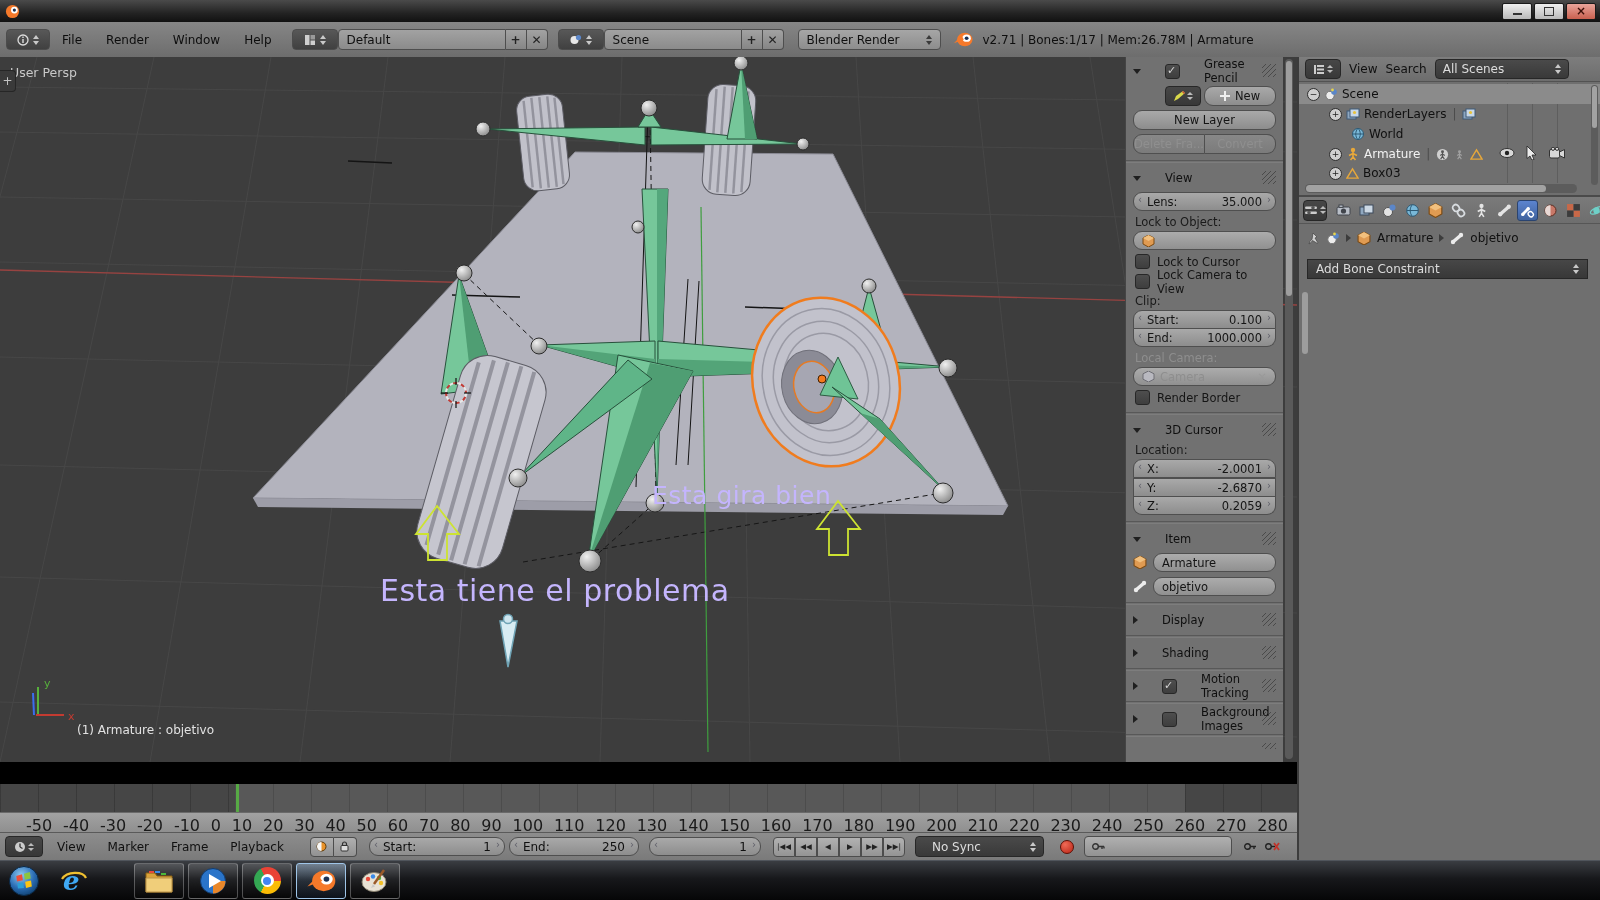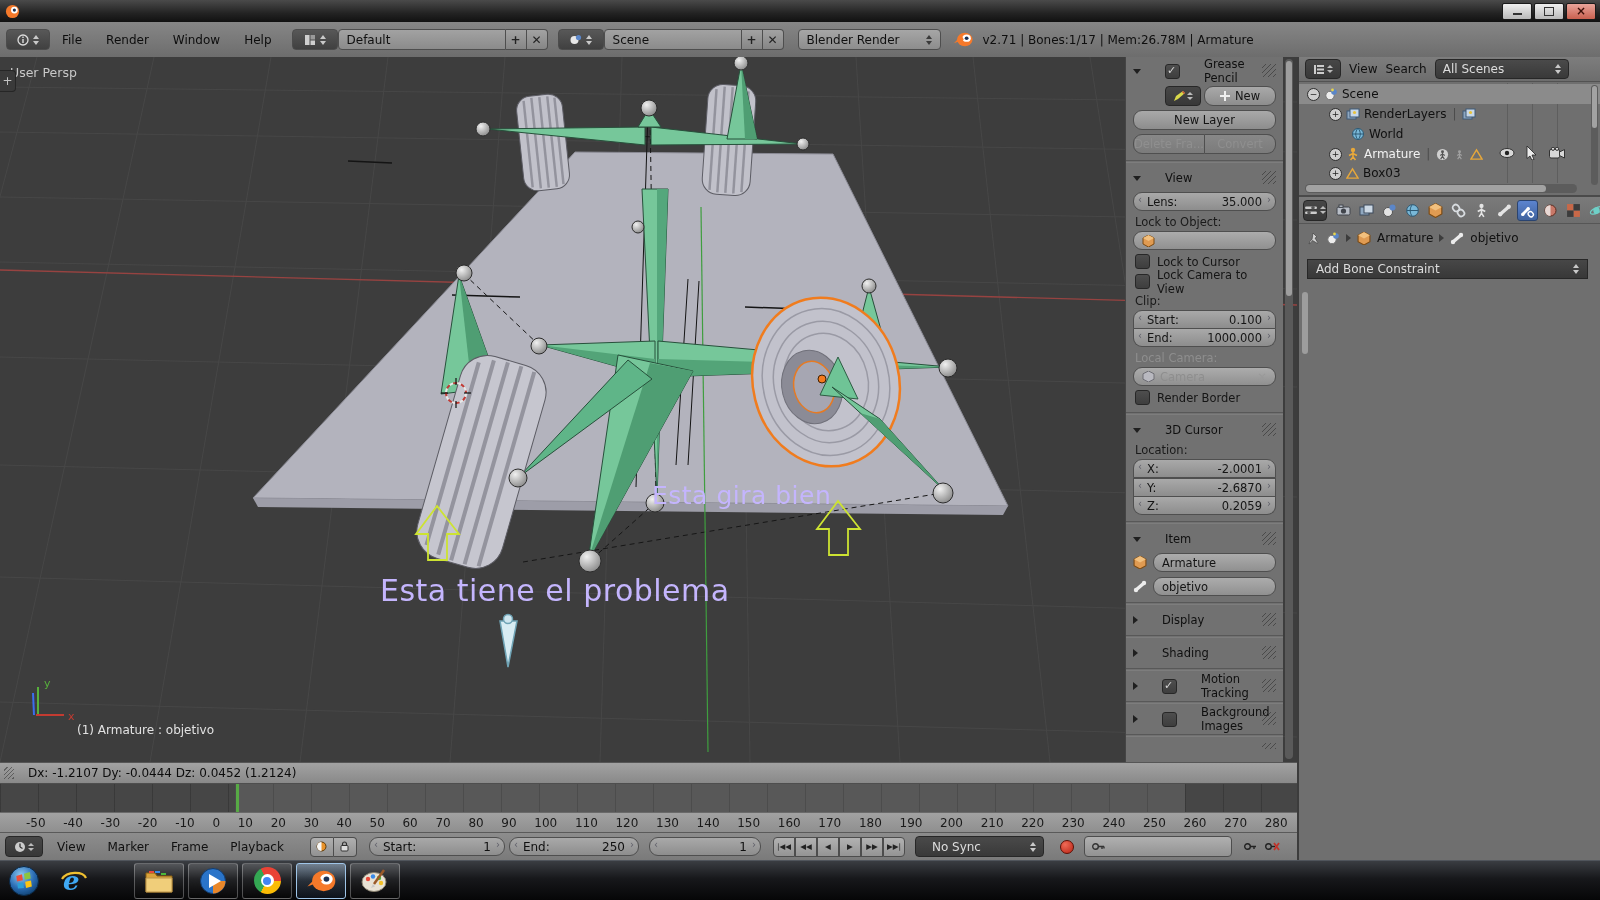--- a/index.html
+++ b/index.html
@@ -114,21 +114,21 @@
   .tband{left:0;top:784px;width:1297px;height:28px;background:#585858;overflow:hidden;}
   .tband .stripes{position:absolute;left:235px;top:0;width:950px;height:28px;
         background:repeating-linear-gradient(90deg,rgba(0,0,0,.14) 0 1px,transparent 1px 38px);}
   .tband .darkL{position:absolute;left:0;top:0;width:235px;height:28px;background:#464646;
         background-image:repeating-linear-gradient(90deg,rgba(0,0,0,.18) 0 1px,transparent 1px 38px);}
   .tband .darkR{position:absolute;left:1185px;top:0;width:112px;height:28px;background:#464646;
         background-image:repeating-linear-gradient(90deg,rgba(0,0,0,.18) 0 1px,transparent 1px 38px);}
   .playhead{position:absolute;left:236px;top:0;width:3px;height:28px;background:#57a945;}
   .ruler{left:0;top:812px;width:1297px;height:20px;background:linear-gradient(#a2a2a2,#8e8e8e);
          border-top:1px solid #6a6a6a;overflow:hidden;}
-  .rulerticks{position:absolute;left:26px;top:3px;width:1262px;display:flex;justify-content:space-between;color:#1a1a1a;font-size:12px;}
+  .rulerticks{position:absolute;left:26px;top:3px;width:1262px;display:flex;justify-content:space-between;color:#1a1a1a;font-size:16px;}
   .tfoot{left:0;top:832px;width:1297px;height:28px;background:linear-gradient(#8d8d8d,#7a7a7a);
          border-top:1px solid #5a5a5a;display:flex;align-items:center;color:#101010;box-sizing:border-box;}
   .pbtn{width:20px;height:18px;border:1px solid #4d4d4d;background:linear-gradient(#b2b2b2,#949494);
         display:flex;align-items:center;justify-content:center;font-size:7.5px;color:#222;flex:none;}
   .pbtn:first-child{border-radius:4px 0 0 4px;}
   .pbtn:last-child{border-radius:0 4px 4px 0;}
   .toolbtn{width:22px;height:18px;border:1px solid #4d4d4d;border-radius:4px;background:linear-gradient(#b0b0b0,#929292);
            display:flex;align-items:center;justify-content:center;flex:none;}
   .reddot{width:12px;height:12px;border-radius:50%;background:radial-gradient(circle at 35% 30%,#f06a56,#b92415);border:1px solid #5e0f05;}
   
@@ -818,24 +818,20 @@
         <span>Add Bone Constraint</span>
         <span class="updn" style="margin-left:auto">
             <i class="u"></i>
             <i class="d"></i>
           </span>
       </div>
       <div class="pscroll"></div>
     </div>
   </div>
 
-  <div class="abs transbar">
-    <span class="gripdots"></span>
-    <span style="margin-left:8px;">Dx: -1.2107  Dy: -0.0444  Dz: 0.0452 (1.2124)</span>
-  </div>
 
   <div class="abs tband">
     <div class="darkL"></div>
     <div class="stripes"></div>
     <div class="darkR"></div>
     <div class="playhead"></div>
   </div>
   <div class="abs ruler">
     <div class="rulerticks">
         <span>-50</span>

